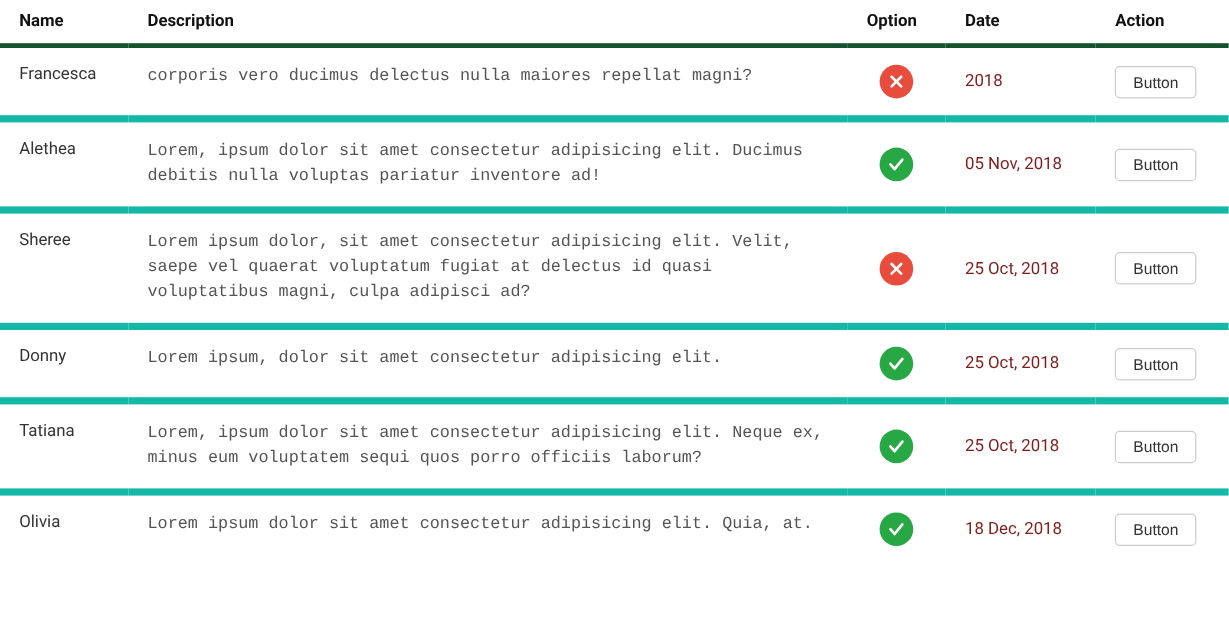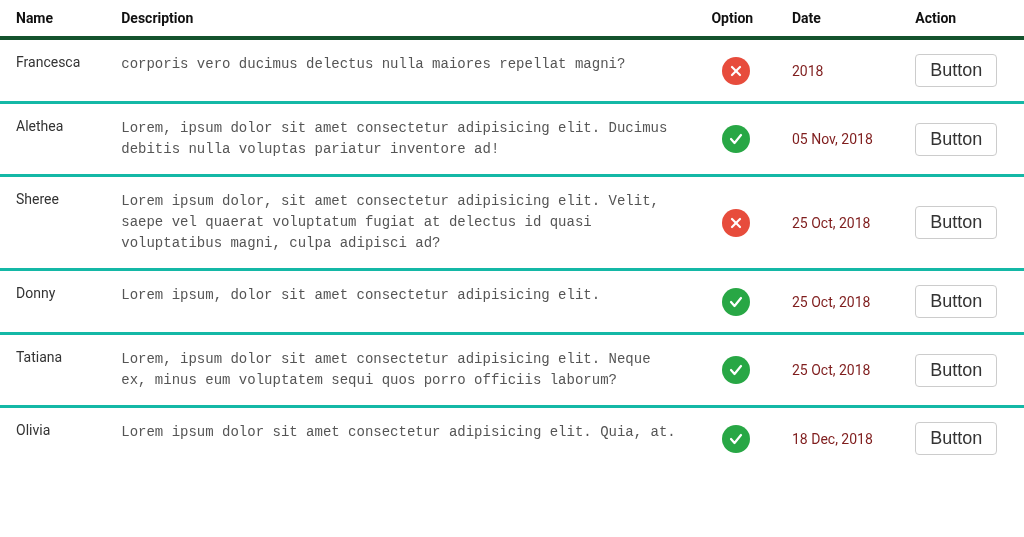--- a/index.html
+++ b/index.html
@@ -20,21 +20,21 @@
       padding: 10px 16px;
       text-align: left;
       font-weight: 700;
       color: #111;
       font-size: 14px;
     }
     th.col-option, th.col-date, th.col-action {
       text-align: left;
     }
     tbody tr {
-      border-bottom: 3px solid #14b8a6;
+      border-bottom: 6px solid #14b8a6;
     }
     tbody tr:last-child {
       border-bottom: none;
     }
     td {
       padding: 14px 16px;
       vertical-align: top;
     }
     td.col-name {
       font-weight: 400;
@@ -82,21 +82,21 @@
     .status-icon svg {
       width: 16px;
       height: 16px;
     }
     .action-btn {
       padding: 5px 14px;
       border: 1px solid #ccc;
       border-radius: 4px;
       background: #fff;
       color: #333;
-      font-size: 18px;
+      font-size: 13px;
       cursor: pointer;
     }
   </style>
 </head>
 <body>
 
 <table>
   <thead>
     <tr>
       <th class="col-name">Name</th>

